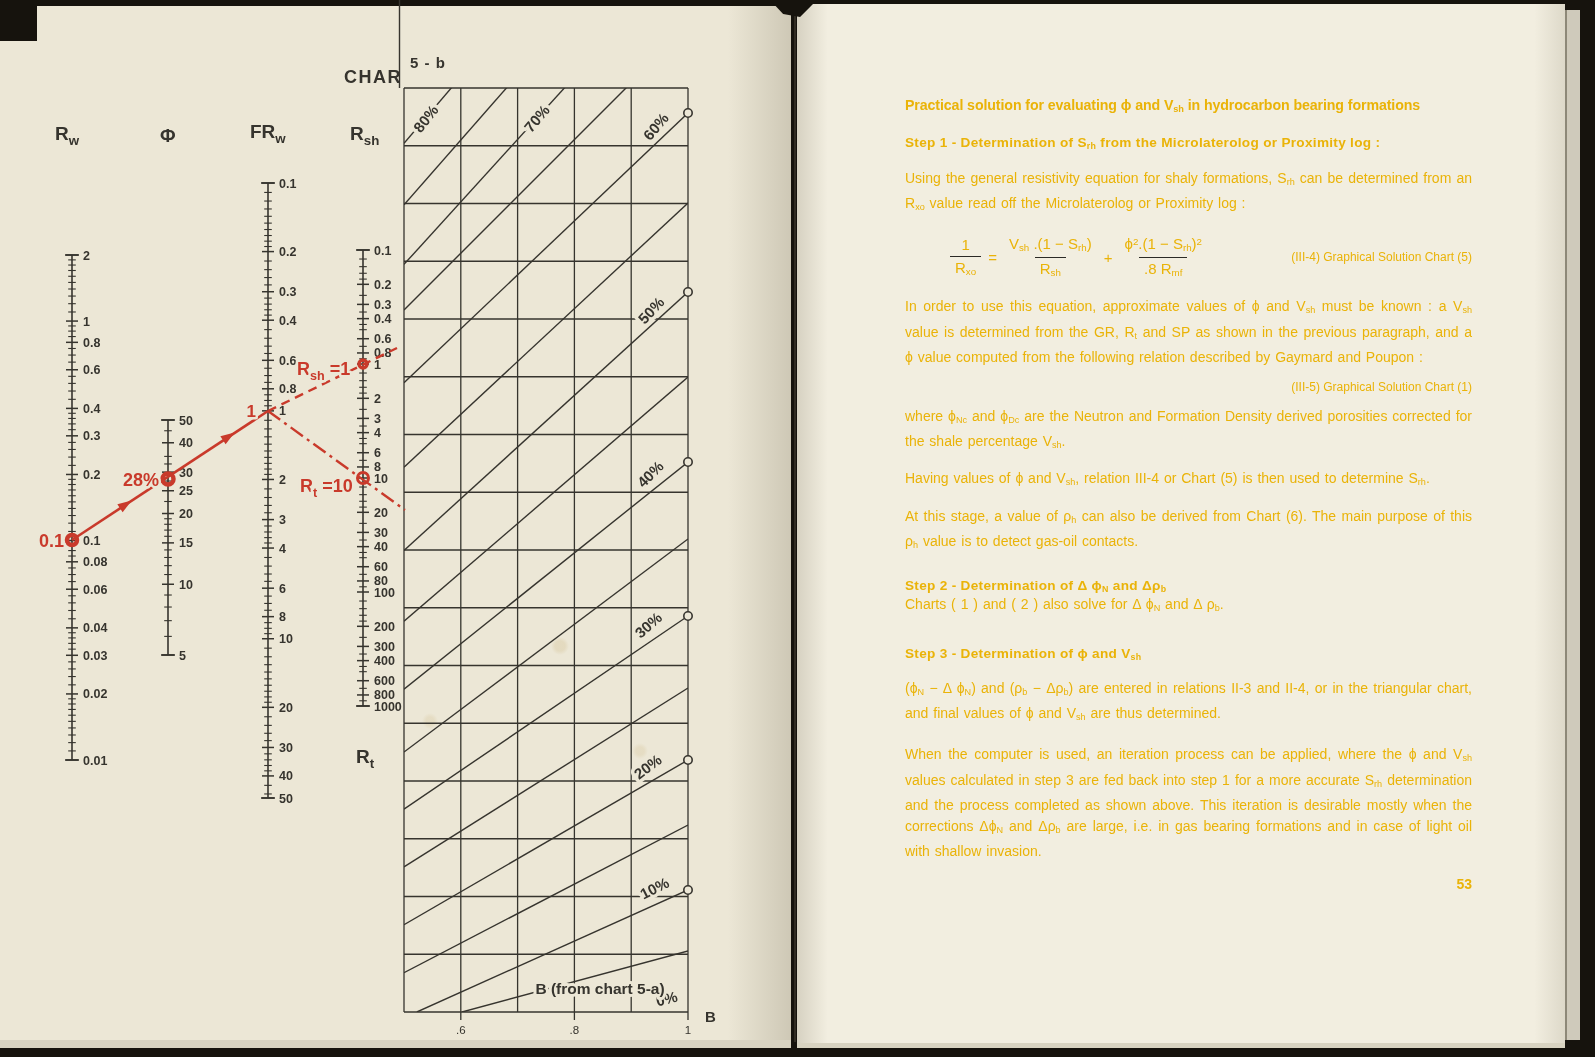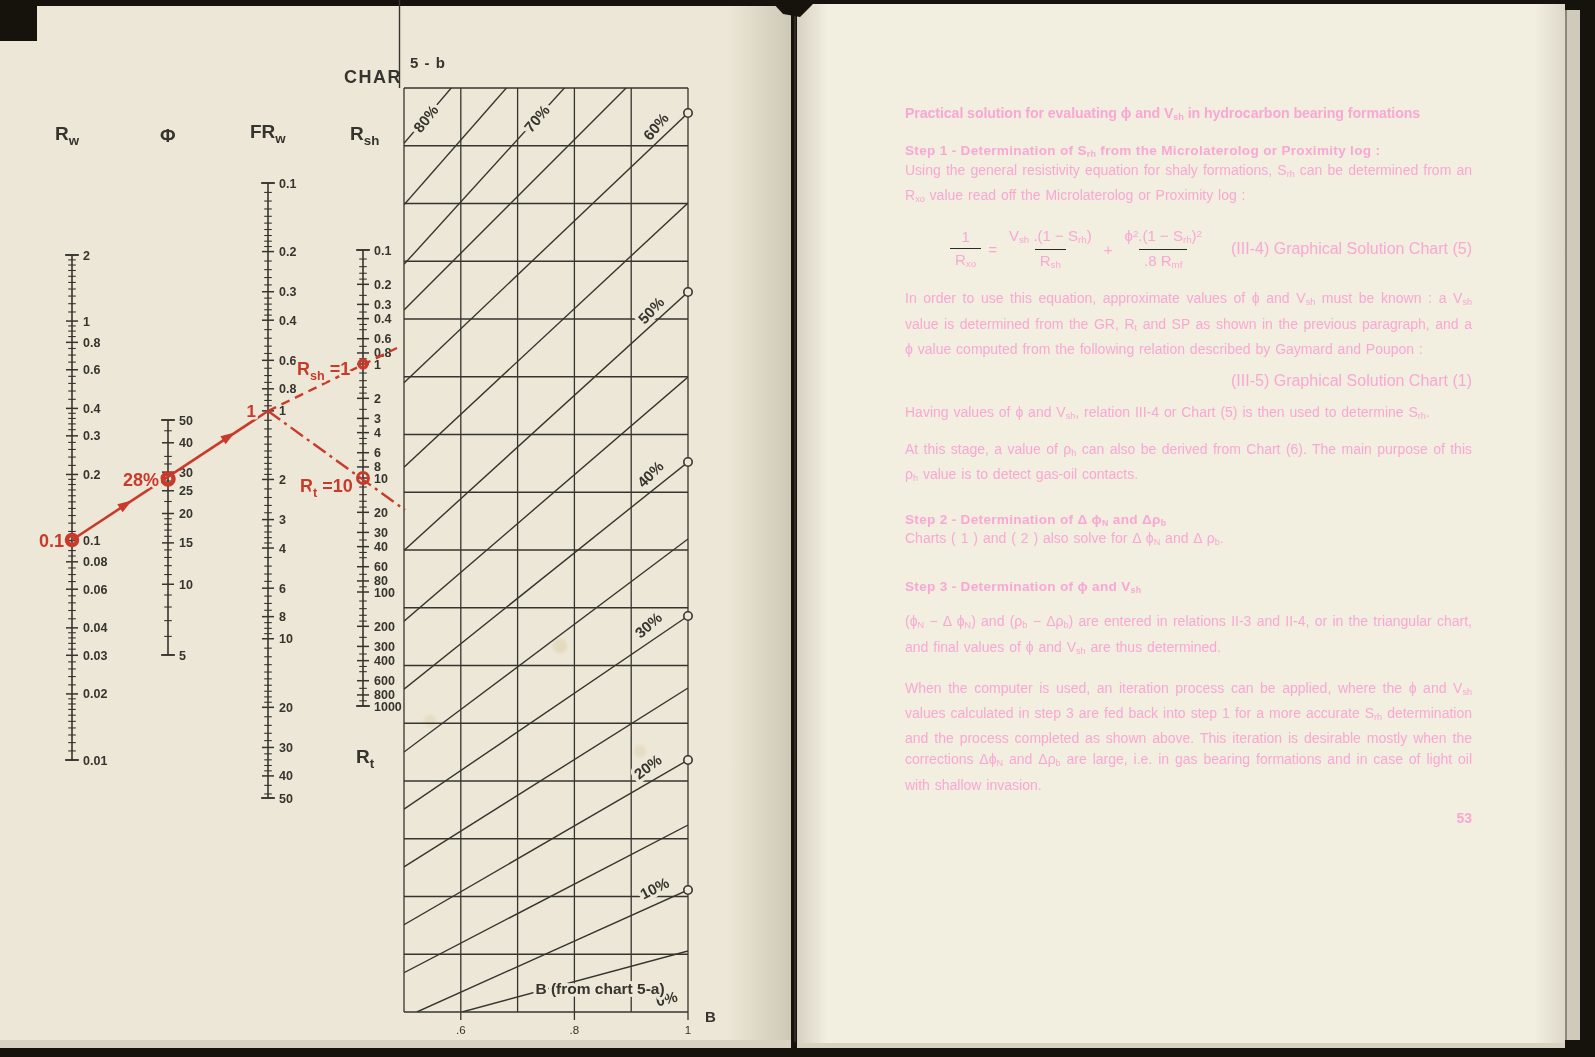--- a/index.html
+++ b/index.html
@@ -17,33 +17,33 @@
       rgba(0,0,0,0) 96%, rgba(70,60,35,.12) 100%);}
   .under-right{position:absolute;left:797px;top:1043px;width:768px;height:5px;background:#d8d3c1;}
   .edge-stack{position:absolute;left:1565px;top:10px;width:13px;height:1030px;background:#cfcabb;
     border-left:2px solid #8d8878;}
   .corner-tl{position:absolute;left:0;top:0;width:37px;height:41px;background:#16130d;}
   .gutter-notch{position:absolute;left:770px;top:0;width:47px;height:17px;background:#16130d;
     clip-path:polygon(0 0,100% 0,64% 100%,28% 82%);}
   .gutter-line{position:absolute;left:794px;top:14px;width:2px;height:1028px;background:rgba(95,88,70,.38);}
   #nomo-svg{position:absolute;left:0;top:0;}
 
-  .textcol{position:absolute;left:108px;top:8px;width:567px;color:#f9a8d4;}
+  .textcol{position:absolute;left:108px;top:0;width:567px;color:#eab308;}
   .t-title{font-weight:bold;font-size:14.2px;letter-spacing:-.1px;}
   .t-step{font-weight:bold;font-size:13.6px;letter-spacing:.3px;}
   .t-body{font-size:14px;line-height:21px;text-align:justify;word-spacing:1px;}
   .textcol sub{font-size:.65em;vertical-align:-.25em;}
   .textcol sup{font-size:.65em;vertical-align:.45em;}
   .equation{display:flex;align-items:center;font-size:15px;}
   .eq-main{display:flex;align-items:center;}
   .frac{display:inline-flex;flex-direction:column;align-items:center;line-height:1.3;}
   .frac .den{border-top:1.4px solid #2b2a25;margin-top:2px;padding:1px 5px 0;}
   .frac .num{padding:0 5px;}
   .op{padding:0 7px;}
-  .eq-label{margin-left:auto;font-size:16px;white-space:nowrap;}
+  .eq-label{margin-left:auto;font-size:12px;white-space:nowrap;}
   .pagenum{text-align:right;font-size:14px;font-weight:bold;}
 </style>
 </head>
 <body>
 
 <div class="stage">
   <div class="left-page"></div>
   <div class="under-left"></div>
   <div class="right-page"></div>
   <div class="under-right"></div>
@@ -493,21 +493,21 @@
       </g>
     </svg>
 
   <div class="right-page" style="background:none;">
     <div class="textcol">
 
       <div class="t-title" style="margin-top:93px">Practical solution for evaluating ϕ and V<sub>sh</sub> in hydrocarbon bearing formations</div>
 
       <div class="t-step" style="margin-top:21px">Step 1 - Determination of S<sub>rh</sub> from the Microlaterolog or Proximity log :</div>
 
-      <div class="t-body" style="margin-top:0">Using the general resistivity equation for shaly formations, S<sub>rh</sub> can be determined from an R<sub>xo</sub> value read off the Microlaterolog or Proximity log :</div>
+      <div class="t-body" style="margin-top:16px">Using the general resistivity equation for shaly formations, S<sub>rh</sub> can be determined from an R<sub>xo</sub> value read off the Microlaterolog or Proximity log :</div>
 
       <div class="equation" style="margin-top:16px">
         <div class="eq-main" style="margin-left:45px">
           <div class="frac">
             <div class="num">1</div>
             <div class="den">R<sub>xo</sub></div>
           </div>
           <div class="op">=</div>
           <div class="frac">
             <div class="num">V<sub>sh</sub> .(1 − S<sub>rh</sub>)</div>
@@ -521,20 +521,21 @@
         </div>
         <div class="eq-label">(III-4) Graphical Solution Chart (5)</div>
       </div>
 
       <div class="t-body" style="margin-top:16px">In order to use this equation, approximate values of ϕ and V<sub>sh</sub> must be known : a V<sub>sh</sub> value is determined from the GR, R<sub>t</sub> and SP as shown in the previous paragraph, and a ϕ value computed from the following relation described by Gaymard and Poupon :</div>
 
       <div class="equation" style="margin-top:12px">
         <div class="eq-label">(III-5) Graphical Solution Chart (1)</div>
       </div>
 
+      <div class="t-body" style="margin-top:12px">where ϕ<sub>Nc</sub> and ϕ<sub>Dc</sub> are the Neutron and Formation Density derived porosities corrected for the shale percentage V<sub>sh</sub>.</div>
 
       <div class="t-body" style="margin-top:12px">Having values of ϕ and V<sub>sh</sub>, relation III-4 or Chart (5) is then used to determine S<sub>rh</sub>.</div>
 
       <div class="t-body" style="margin-top:12px">At this stage, a value of ρ<sub>h</sub> can also be derived from Chart (6). The main purpose of this ρ<sub>h</sub> value is to detect gas-oil contacts.</div>
 
       <div class="t-step" style="margin-top:22px">Step 2 - Determination of Δ ϕ<sub>N</sub> and Δρ<sub>b</sub></div>
 
 
       <div class="t-body" style="">Charts ( 1 ) and ( 2 ) also solve for Δ ϕ<sub>N</sub> and Δ ρ<sub>b</sub>.</div>
 

